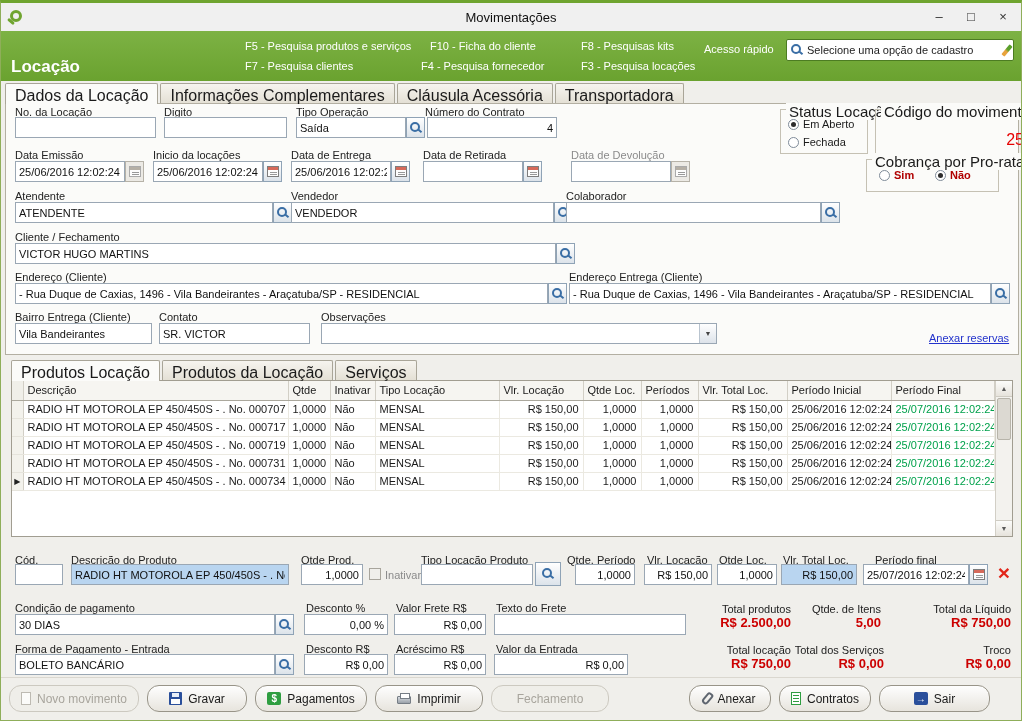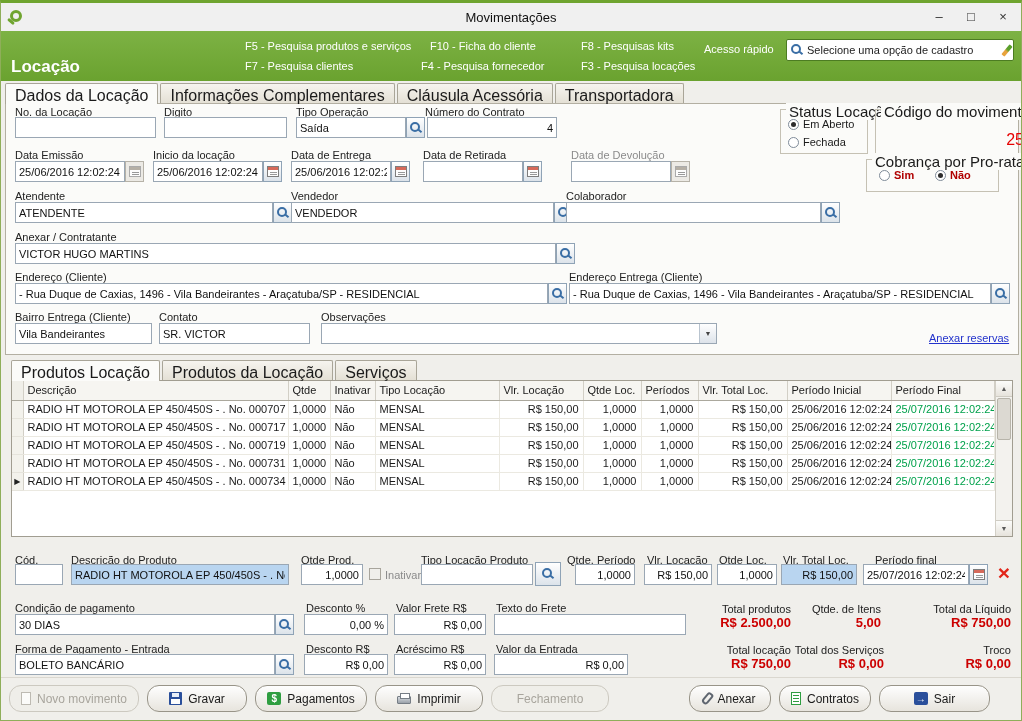--- a/index.html
+++ b/index.html
@@ -182,21 +182,21 @@
     <span class="group-title">Código do movimento</span>
     <span class="codigo-value">25</span>
   </div>
 
   <span class="lbl" style="left:14px;top:146px">Data Emissão</span>
   <input class="inp" style="left: 14px; top: 158px; width: 110px;" value="25/06/2016 12:02:24">
   <div class="sqbtn disabled" style="left:124px;top:158px">
       <span class="cal"></span>
     </div>
 
-  <span class="lbl" style="left:152px;top:146px">Inicio da locação</span>
+  <span class="lbl" style="left:152px;top:146px">Inicio da locações</span>
   <input class="inp" style="left: 152px; top: 158px; width: 110px;" value="25/06/2016 12:02:24">
   <div class="sqbtn" style="left:262px;top:158px">
       <span class="cal"></span>
     </div>
 
   <span class="lbl" style="left:290px;top:146px">Data de Entrega</span>
   <input class="inp" style="left: 290px; top: 158px; width: 100px;" value="25/06/2016 12:02:24">
   <div class="sqbtn" style="left:390px;top:158px">
       <span class="cal"></span>
     </div>
@@ -236,21 +236,21 @@
   <div class="sqbtn" style="left:553px;top:199px">
       <span class="mag"></span>
     </div>
 
   <span class="lbl" style="left:565px;top:187px">Colaborador</span>
   <input class="inp" style="left: 565px; top: 199px; width: 255px;" value="">
   <div class="sqbtn" style="left:820px;top:199px">
       <span class="mag"></span>
     </div>
 
-  <span class="lbl" style="left:14px;top:228px">Anexar / Contratante</span>
+  <span class="lbl" style="left:14px;top:228px">Cliente / Fechamento</span>
   <input class="inp" style="left: 14px; top: 240px; width: 541px;" value="VICTOR HUGO MARTINS">
   <div class="sqbtn" style="left:555px;top:240px">
       <span class="mag"></span>
     </div>
 
   <span class="lbl" style="left:14px;top:268px">Endereço (Cliente)</span>
   <input class="inp" style="left: 14px; top: 280px; width: 533px;" value="- Rua Duque de Caxias, 1496 - Vila Bandeirantes - Araçatuba/SP - RESIDENCIAL">
   <div class="sqbtn" style="left:547px;top:280px">
       <span class="mag"></span>
     </div>

